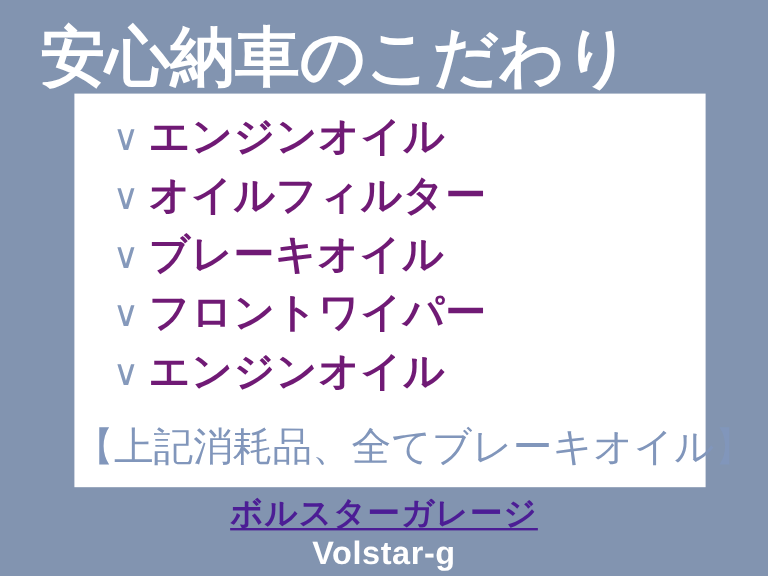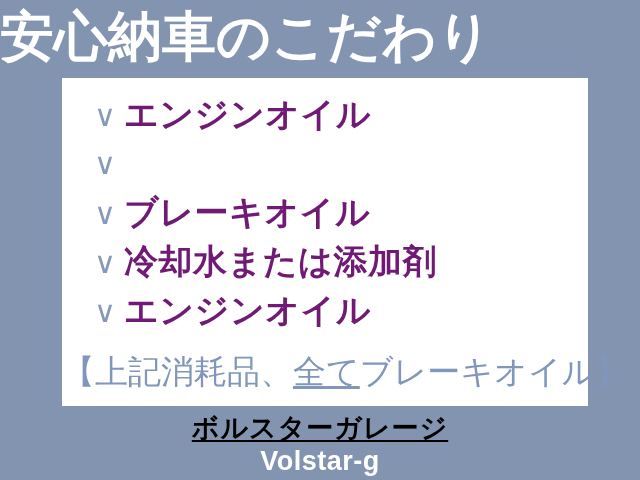--- a/index.html
+++ b/index.html
@@ -14,22 +14,23 @@
     background: #8294b0;
     overflow: hidden;
     font-family: "Liberation Sans", "DejaVu Sans", sans-serif;
     -webkit-font-smoothing: antialiased;
   }
 
   
   #title {
     position: absolute;
     left: 0;
-    top: 4px;
+    top: 16px;
     width: 560px;
+    text-align: center;
     color: #ffffff;
     font-size: 54px;
     font-weight: bold;
     line-height: 64px;
     letter-spacing: 0px;
     white-space: nowrap;
   }
 
   
   #card {
@@ -78,36 +79,35 @@
     top: 272px;
     width: 526px;
     text-align: center;
     color: #8196bb;
     font-size: 33px;
     font-weight: normal;
     line-height: 44px;
     white-space: nowrap;
   }
   #note .ul {
-    text-decoration: underline;
     text-underline-offset: 3px;
     text-align: right;
   }
 
   
   #footer {
     position: absolute;
     left: 0;
     top: 412px;
     width: 640px;
     text-align: center;
   }
   #shop-name {
     display: inline-block;
-    color: #000000;
+    color: #4c1d95;
     font-size: 27px;
     font-weight: bold;
     line-height: 32px;
     letter-spacing: 1px;
     text-decoration: underline;
     text-underline-offset: 3px;
     white-space: nowrap;
   }
   #shop-latin {
     display: block;
@@ -131,30 +131,31 @@
 
     <div id="checklist">
 
       <div class="check-row">
         <span class="check-mark">∨</span>
         <span class="check-label">エンジンオイル</span>
       </div>
 
       <div class="check-row">
         <span class="check-mark">∨</span>
+        <span class="check-label">オイルフィルター</span>
       </div>
 
       <div class="check-row">
         <span class="check-mark">∨</span>
         <span class="check-label">ブレーキオイル</span>
       </div>
 
       <div class="check-row">
         <span class="check-mark">∨</span>
-        <span class="check-label">冷却水または添加剤</span>
+        <span class="check-label">フロントワイパー</span>
       </div>
 
       <div class="check-row">
         <span class="check-mark">∨</span>
         <span class="check-label">エンジンオイル</span>
       </div>
 
     </div>
 
     <div id="note"><span>【</span><span>上記消耗品、</span><span class="ul">全て</span><span>ブレーキオイル</span><span>】</span></div>

